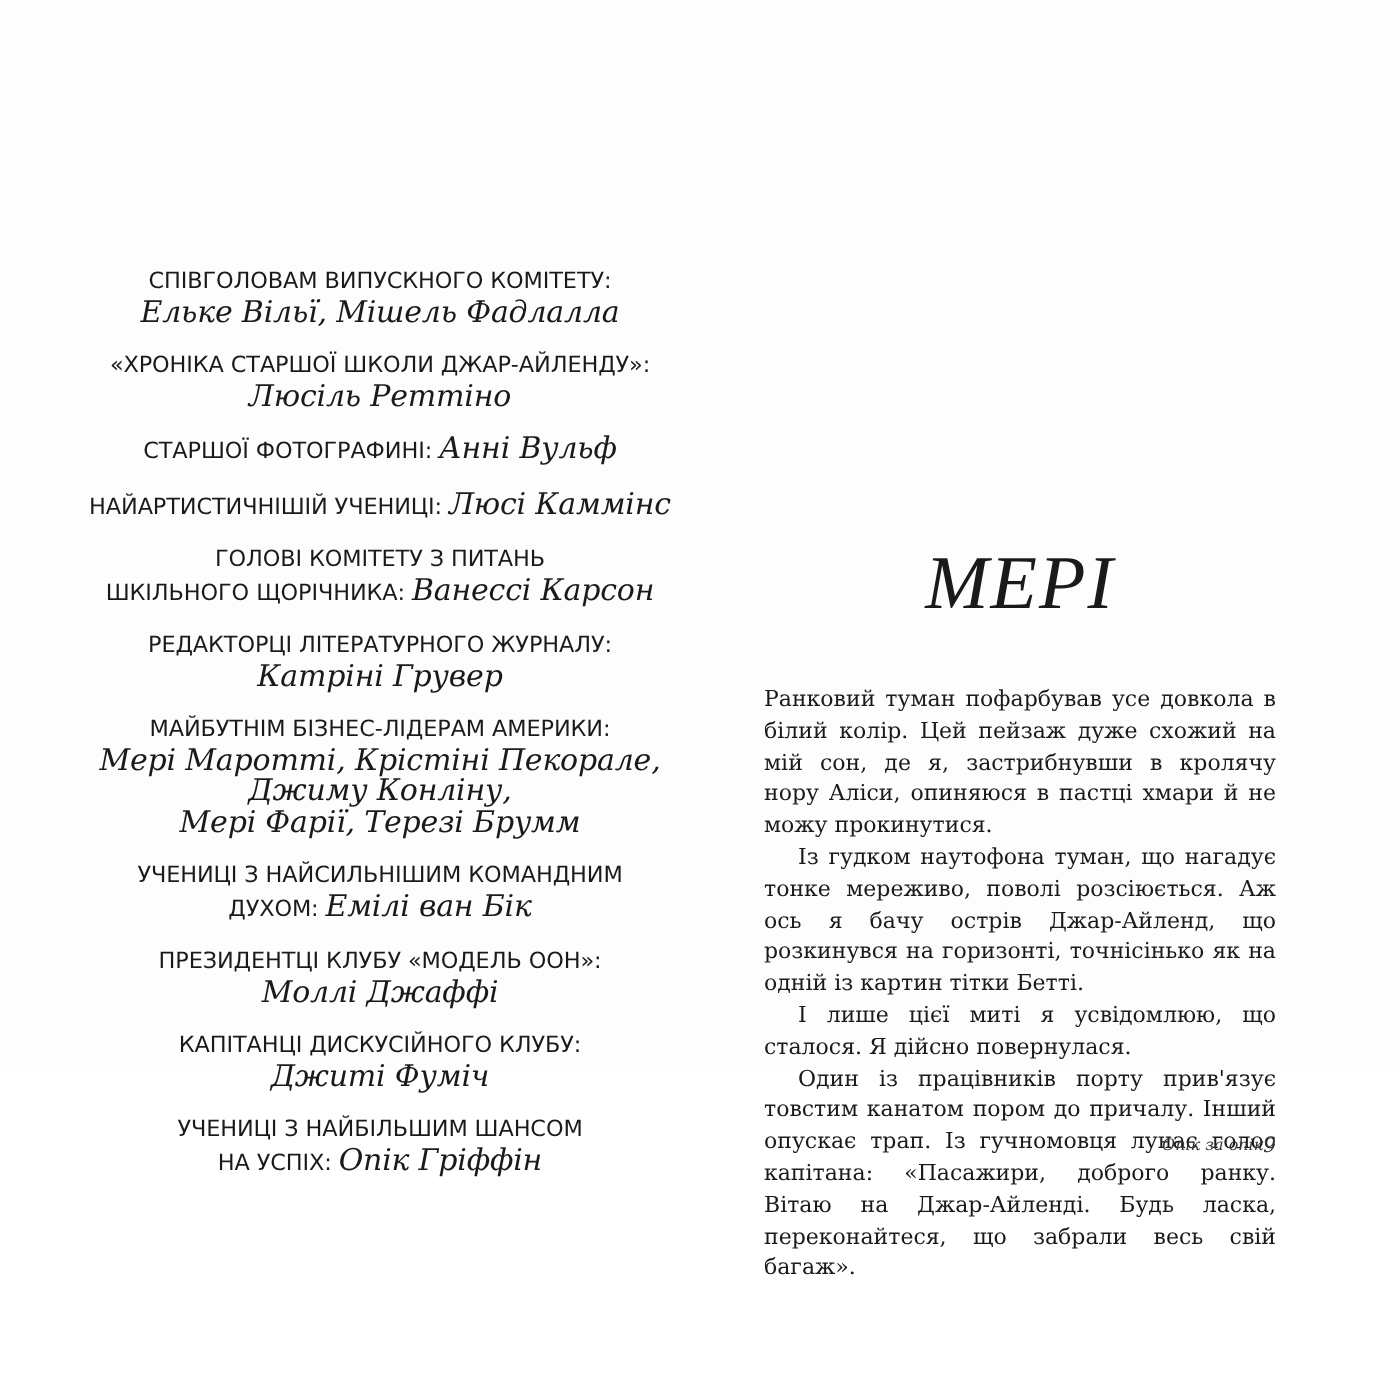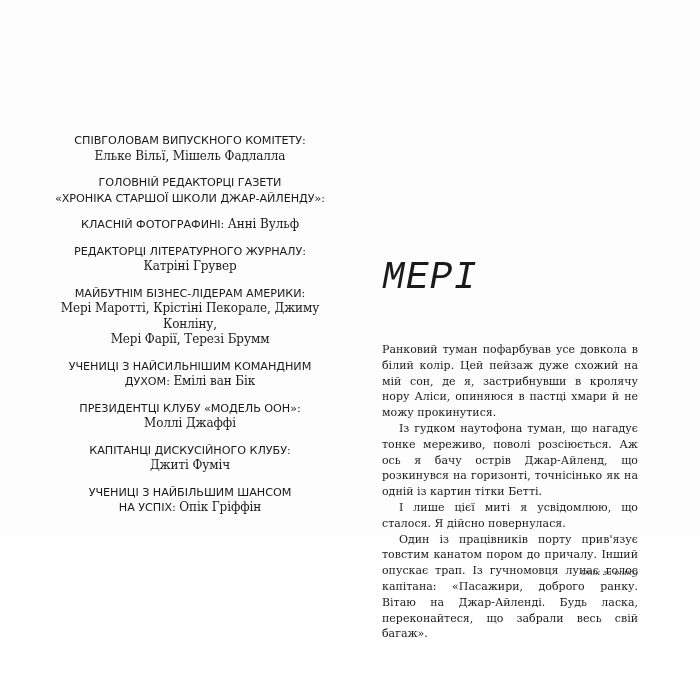--- a/index.html
+++ b/index.html
@@ -36,35 +36,37 @@
       letter-spacing: -0.1px;
     }
     .dedication .title {
       font-family: "DejaVu Sans", "Liberation Sans", sans-serif;
       font-size: 11.2px;
       letter-spacing: -0.05px;
       font-weight: normal;
     }
     .dedication .names {
       font-family: "DejaVu Serif", "Liberation Serif", serif;
-      font-size: 12px;
+      font-size: 15px;
+      font-style: italic;
     }
     
     .page-right {
       position: absolute;
       left: 382px;
       top: 0;
       width: 256px;
     }
     .chapter-title {
       position: absolute;
       left: 0;
-      top: 258px;
+      top: 272px;
       width: 256px;
-      font-family: Liberation Mono, monospace;
+      text-align: center;
+      font-family: Liberation Serif, serif;
       font-style: italic;
       font-size: 38px;
       letter-spacing: 1px;
       line-height: 40px;
       color: #1a1a1a;
     }
     .body-text {
       position: absolute;
       left: 0;
       top: 342px;
@@ -102,30 +104,41 @@
 <div class="spread">
 
   <div class="page-left">
 
     <div class="dedication">
       <div class="title">СПІВГОЛОВАМ ВИПУСКНОГО КОМІТЕТУ:</div>
       <div class="names">Ельке Вільї, Мішель Фадлалла</div>
     </div>
 
     <div class="dedication">
-      <div class="title">ГОЛОВНІЙ РЕДАКТОРЦІ ГАЗЕТИ</div>
       <div class="title">«ХРОНІКА СТАРШОЇ ШКОЛИ ДЖАР-АЙЛЕНДУ»:</div>
+      <div class="names">Люсіль Реттіно</div>
     </div>
 
     <div class="dedication">
-      <span class="title">КЛАСНІЙ ФОТОГРАФИНІ:</span>
+      <span class="title">СТАРШОЇ ФОТОГРАФИНІ:</span>
       <span class="names">Анні Вульф</span>
     </div>
 
+    <div class="dedication">
+      <span class="title">НАЙАРТИСТИЧНІШІЙ УЧЕНИЦІ:</span>
+      <span class="names">Люсі Каммінс</span>
+    </div>
 
+    <div class="dedication">
+      <div class="title">ГОЛОВІ КОМІТЕТУ З ПИТАНЬ</div>
+      <div>
+        <span class="title">ШКІЛЬНОГО ЩОРІЧНИКА:</span>
+        <span class="names">Ванессі Карсон</span>
+      </div>
+    </div>
 
     <div class="dedication">
       <div class="title">РЕДАКТОРЦІ ЛІТЕРАТУРНОГО ЖУРНАЛУ:</div>
       <div class="names">Катріні Грувер</div>
     </div>
 
     <div class="dedication">
       <div class="title">МАЙБУТНІМ БІЗНЕС-ЛІДЕРАМ АМЕРИКИ:</div>
       <div class="names">Мері Маротті, Крістіні Пекорале, Джиму Конліну,</div>
       <div class="names">Мері Фарії, Терезі Брумм</div>

